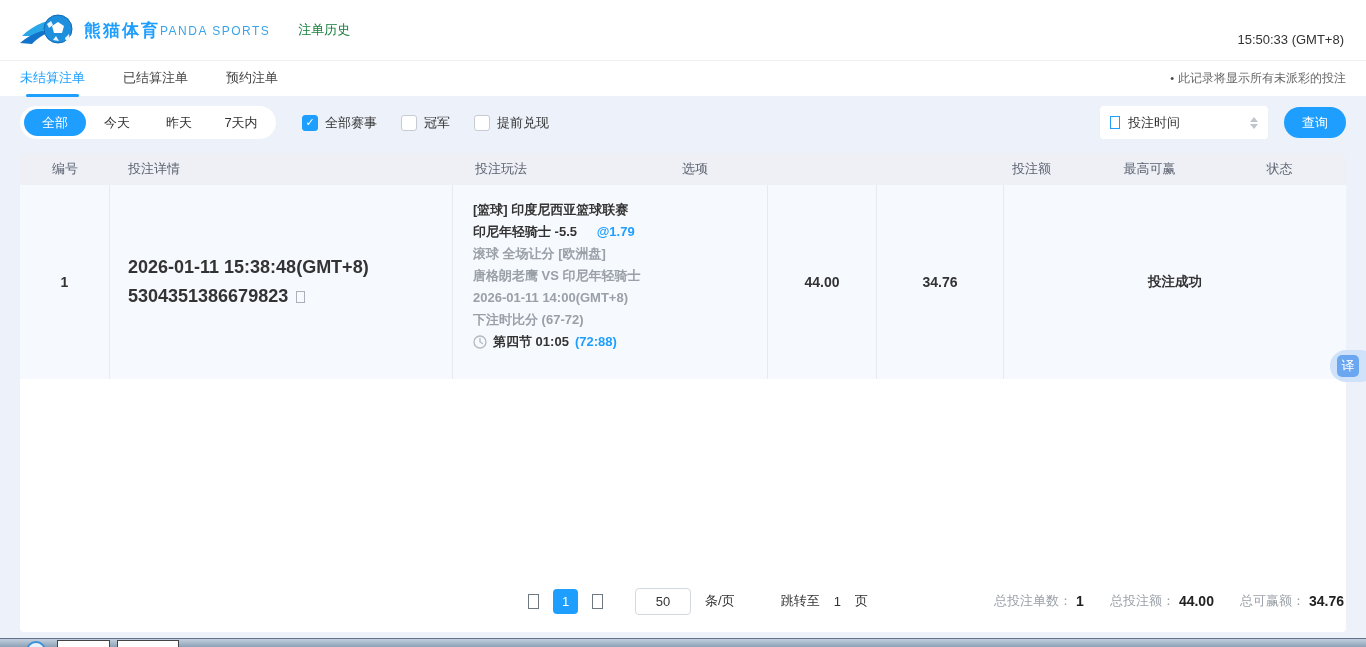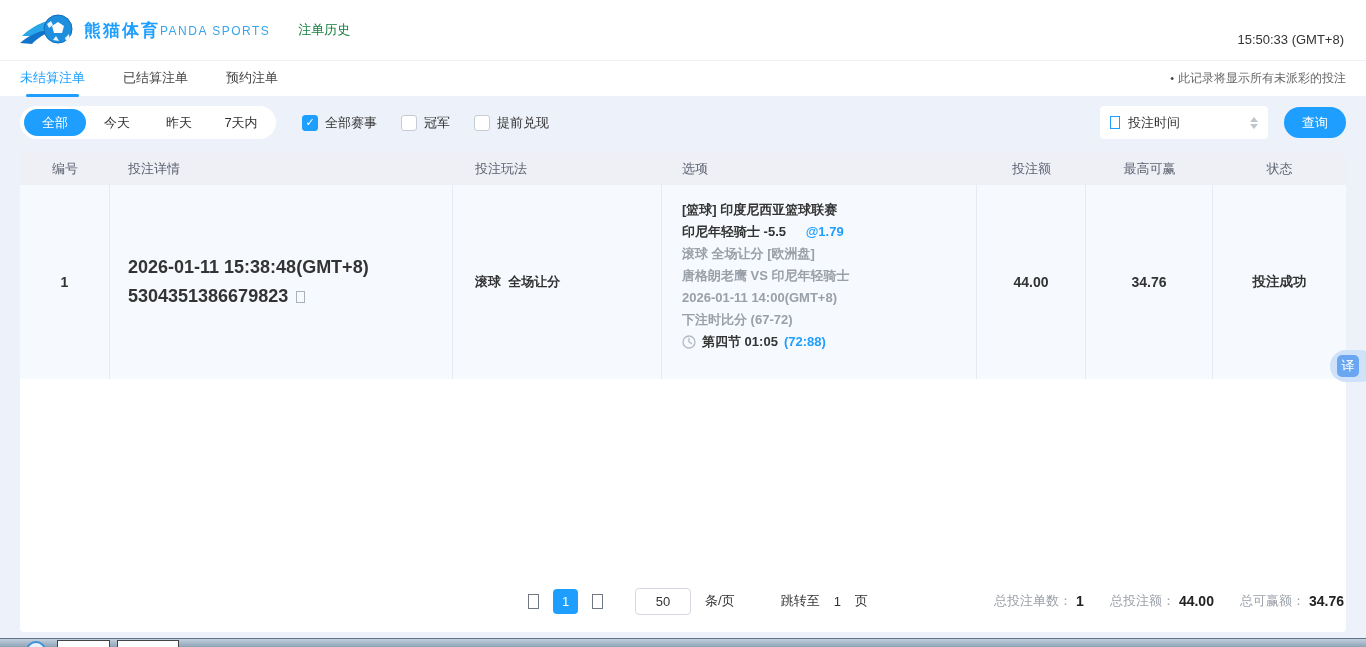--- a/index.html
+++ b/index.html
@@ -231,21 +231,20 @@
 
     <div class="trow">
       <div class="col-id cell-id">1</div>
       <div class="col-detail cell-detail">
         <div class="line">2026-01-11 15:38:48(GMT+8)</div>
         <div class="line">
           <span>5304351386679823</span>
           <span class="tofu small" style="border-color:#aab1bb;"></span>
         </div>
       </div>
-      <div class="col-play cell-play">滚球  全场让分</div>
       <div class="col-option cell-option">
         <div class="opt-dark">[篮球] 印度尼西亚篮球联赛</div>
         <div>
           <span class="opt-dark">印尼年轻骑士 -5.5</span>
           <span class="opt-odds">@1.79</span>
         </div>
         <div class="opt-gray">滚球 全场让分 [欧洲盘]</div>
         <div class="opt-gray">唐格朗老鹰 VS 印尼年轻骑士</div>
         <div class="opt-gray">2026-01-11 14:00(GMT+8)</div>
         <div class="opt-gray">下注时比分 (67-72)</div>

